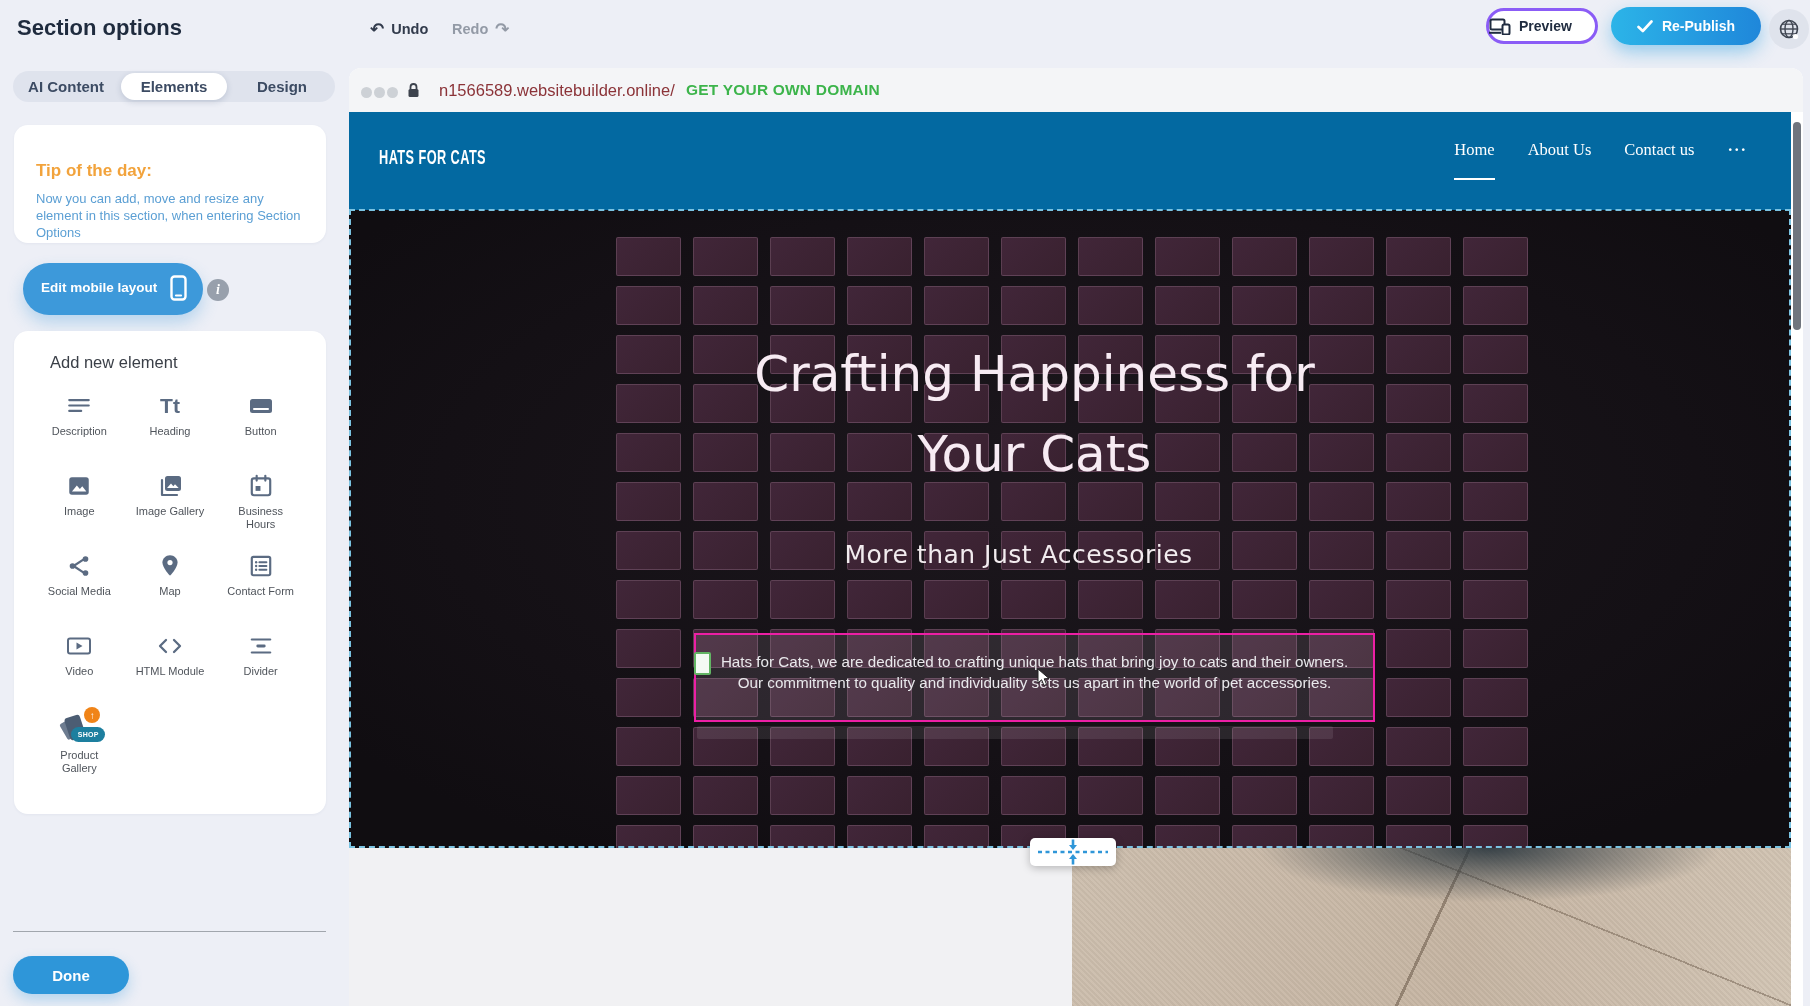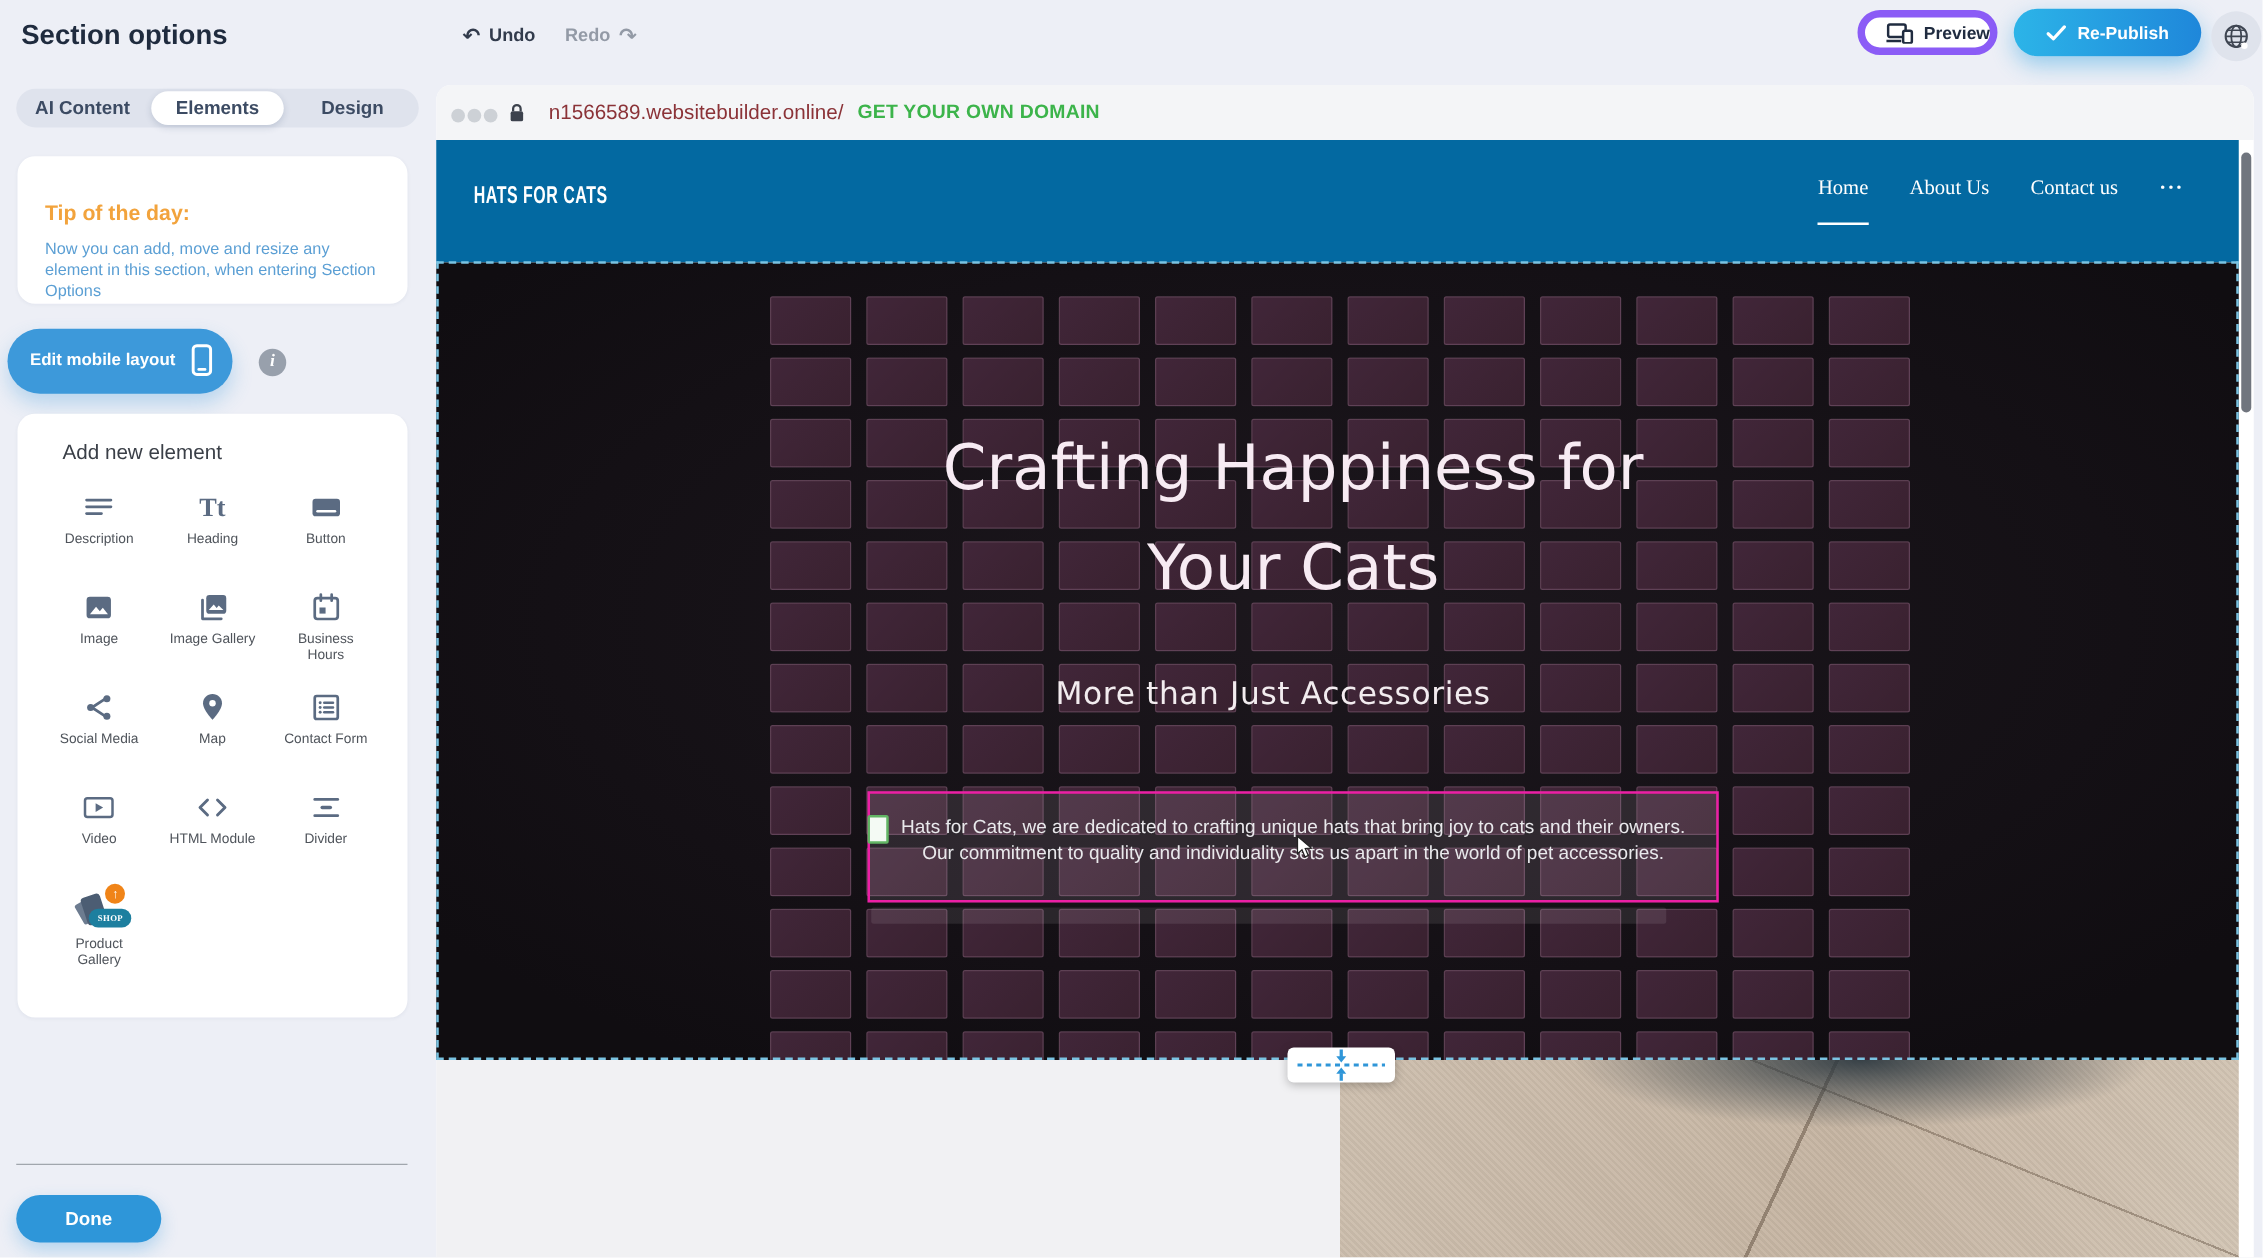--- a/index.html
+++ b/index.html
@@ -8,49 +8,49 @@
   #app { position:relative; width:1810px; height:1006px; }
   .abs { position:absolute; }
 
   
   .panel-title { left:17px; top:15px; font-size:22px; font-weight:bold; color:#1f2b3e; }
   .histbtn { top:15px; height:28px; display:flex; align-items:center; gap:7px; cursor:pointer; }
   .histbtn .glyph { font-family:"DejaVu Sans", sans-serif; font-size:17px; line-height:1; }
   #undo { left:370px; color:#323b4c; font-weight:bold; font-size:14.5px; }
   #redo { left:452px; color:#939aa6; font-weight:bold; font-size:14.5px; }
   .preview-btn { left:1486px; top:8px; width:112px; height:36px; border-radius:18px; background:#fff;
-    border:6px solid #8b5cf6; display:flex; align-items:center; justify-content:flex-end; gap:8px;
+    border:3px solid #8b5cf6; display:flex; align-items:center; justify-content:flex-start; gap:8px;
     font-size:14px; font-weight:bold; color:#202c40; cursor:pointer; }
   .republish-btn { left:1611px; top:7px; width:150px; height:38px; border-radius:19px;
     background:linear-gradient(90deg,#2cb4e8,#1f87da); box-shadow:0 7px 18px rgba(42,160,225,.45);
     display:flex; align-items:center; justify-content:center; gap:9px; color:#fff; font-size:14px; font-weight:bold; cursor:pointer; }
   .globe-btn { left:1769px; top:9px; width:40px; height:40px; border-radius:50%; background:#dfe3ec;
     display:flex; align-items:center; justify-content:center; cursor:pointer; }
 
   
   .tabs { left:13px; top:71px; width:322px; height:31px; background:#dfe3ed; border-radius:16px;
     display:flex; align-items:center; }
   .tab { flex:1; text-align:center; font-size:15px; font-weight:bold; color:#3c4b63; height:27px;
     line-height:27px; border-radius:14px; cursor:pointer; }
   .tab.active { background:#fff; box-shadow:0 2px 6px rgba(40,60,100,.18); margin:0 2px; }
   .card { background:#fff; border-radius:14px; box-shadow:0 1px 3px rgba(40,60,100,.05); }
   .tip-card { left:14px; top:125px; width:312px; height:118px; padding:36px 22px; }
   .tip-title { color:#f2a33c; font-weight:bold; font-size:17px; }
   .tip-body { margin-top:9px; width:272px; color:#5b9fd4; font-size:13px; line-height:17px; }
-  .edit-mobile { left:6px; top:263px; width:180px; height:52px; border-radius:26px; background:#3d99da;
+  .edit-mobile { left:23px; top:263px; width:180px; height:52px; border-radius:26px; background:#3d99da;
     box-shadow:0 8px 16px rgba(61,153,218,.30); display:flex; align-items:center; justify-content:space-between;
     padding:0 16px 3px 18px; color:#fff; font-weight:bold; font-size:13.5px; cursor:pointer; }
   .info-dot { left:207px; top:279px; width:22px; height:22px; border-radius:50%; background:#98a0ac;
     color:#fff; font-family:"Liberation Serif",serif; font-style:italic; font-weight:bold; font-size:14px;
     display:flex; align-items:center; justify-content:center; cursor:pointer; }
   .add-card { left:14px; top:331px; width:312px; height:483px; padding:22px 20px; }
   .add-title { margin-left:16px; font-size:16.5px; color:#3a3f47; }
   .el-grid { margin-top:18px; display:grid; grid-template-columns:repeat(3,1fr); row-gap:3px; }
   .el-item { height:77px; display:flex; flex-direction:column; align-items:center; cursor:pointer; }
-  .el-item .ic { height:32px; display:flex; align-items:center; justify-content:center;font-family:Liberation Serif, serif; }
+  .el-item .ic { height:32px; display:flex; align-items:center; justify-content:center; }
   .el-item .lbl { margin-top:3px; font-size:11px; line-height:13px; color:#4f545b; text-align:center; max-width:72px; }
   .el-item svg { stroke:#5b6b82; fill:none; stroke-width:2; stroke-linecap:round; stroke-linejoin:round; }
   .tt { font-size:21px; font-weight:bold; color:#5b6b82; line-height:26px; }
   .panel-divider { left:13px; top:931px; width:313px; height:1px; background:#a1a6ad; }
   .done-btn { left:13px; top:956px; width:116px; height:38px; border-radius:19px; background:#2e96d9;
     box-shadow:0 6px 14px rgba(46,150,217,.3); color:#fff; font-weight:bold; font-size:15px;
     display:flex; align-items:center; justify-content:center; cursor:pointer; }
   
   .pg-ic { position:relative; width:34px; height:34px; }
   .pg-phone { position:absolute; left:5px; top:5px; width:16px; height:23px; background:#4c5d73; border-radius:3px; transform:rotate(-18deg); }

